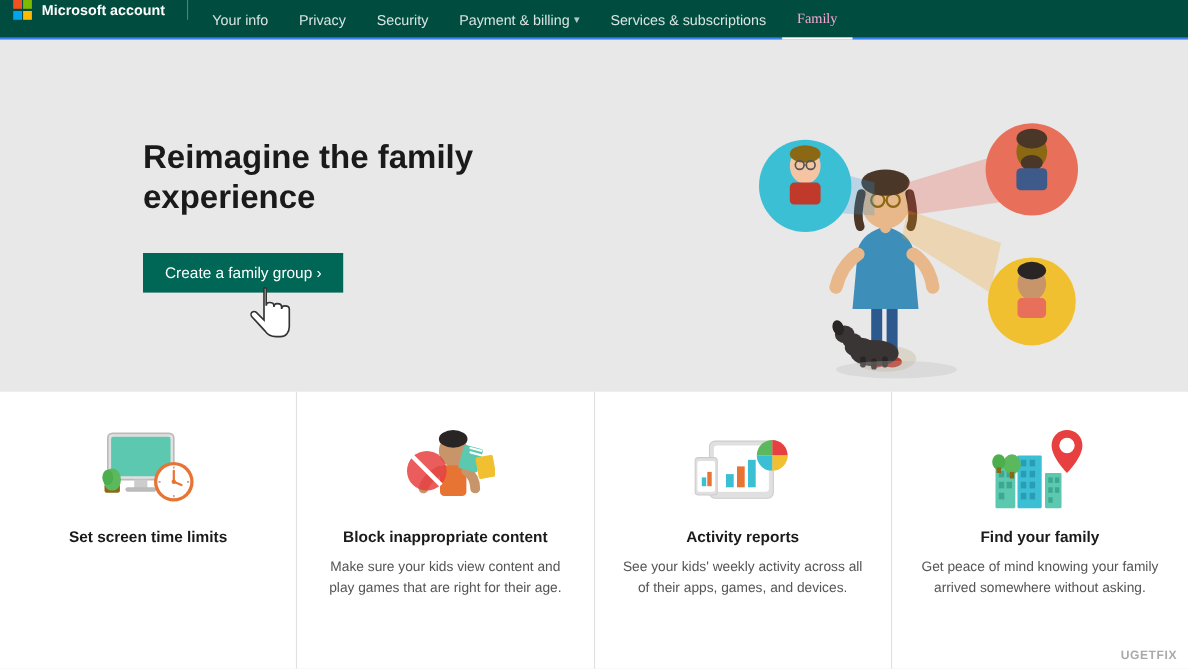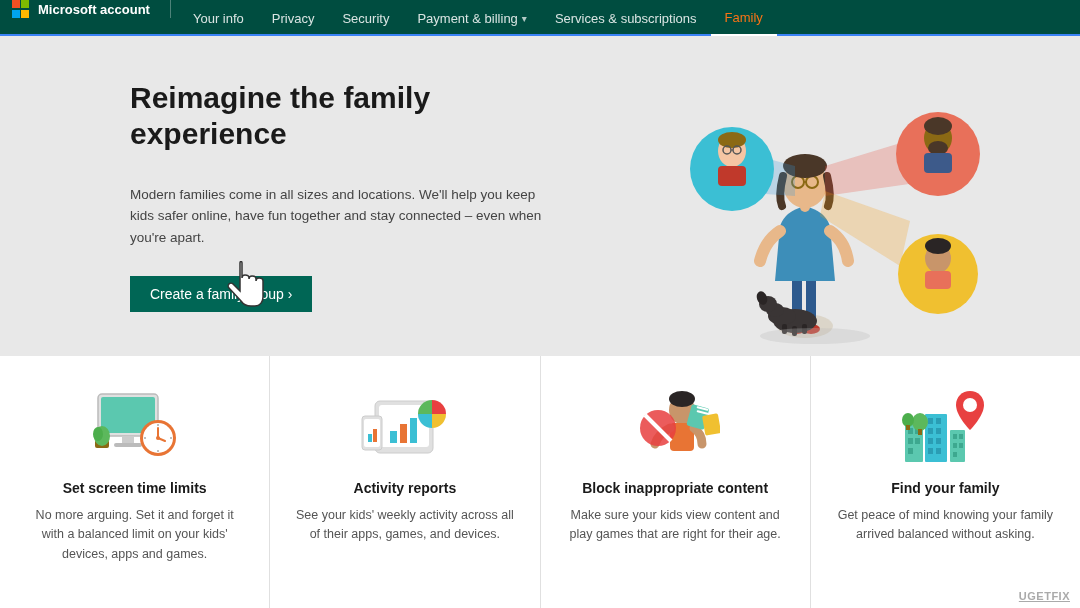--- a/index.html
+++ b/index.html
@@ -56,22 +56,23 @@
       font-size: 13px;
       padding: 0 14px;
       height: 36px;
       display: flex;
       align-items: center;
       cursor: pointer;
       white-space: nowrap;
       text-decoration: none;
     }
     .nav-link.active {
-      color: #f97316;
+      color: #f9a8d4;
       border-bottom: 2px solid white;
+      font-family: Liberation Serif, serif;
     }
     .nav-link-payment {
       display: flex;
       align-items: center;
       gap: 4px;
     }
     .chevron-icon {
       font-size: 10px;
       color: rgba(255,255,255,0.7);
     }
@@ -182,21 +183,20 @@
 
     
     .watermark {
       position: fixed;
       bottom: 6px;
       right: 10px;
       font-size: 11px;
       font-weight: 700;
       color: #aaa;
       letter-spacing: 0.5px;
-      text-decoration: underline;
     }
   </style>
 </head>
 <body>
 
 <nav class="navbar">
   <div class="nav-logo">
     <div class="nav-logo-icon">
       <span></span>
         <span></span>
@@ -212,21 +212,20 @@
     <span>Payment &amp; billing</span>
     <span class="chevron-icon">▾</span>
   </a>
   <a class="nav-link">Services &amp; subscriptions</a>
   <a class="nav-link active">Family</a>
 </nav>
 
 <section class="hero">
   <div class="hero-content">
     <h1 class="hero-title">Reimagine the family experience</h1>
-    <p class="hero-subtitle">Modern families come in all sizes and locations. We'll help you keep kids safer online, have fun together and stay connected – even when you're apart.</p>
     <button class="hero-btn">Create a family group ›</button>
   </div>
 
   <div class="cursor-hand">
     <svg viewBox="0 0 40 48" fill="none" xmlns="http://www.w3.org/2000/svg">
       <path d="M15 2 C15 2 15 28 15 30 L8 23 C7 22 5 22 4 23 C3 24 3 26 4 27 L16 40 C18 43 22 45 26 45 L30 45 C35 45 38 41 38 36 L38 20 C38 18 36 17 34 17 C32 17 31 18 31 20 L31 18 C31 16 29 15 27 15 C25 15 24 16 24 18 L24 17 C24 15 22 14 20 14 C18 14 17 15 17 17 L17 2 C17 0 15 0 15 2 Z" fill="white" stroke="#333" stroke-width="1.5"></path>
     </svg>
   </div>
 
   <div class="hero-illustration">
@@ -328,21 +327,44 @@
         <line x1="68" y1="64" x2="68" y2="66" stroke="#aaa" stroke-width="1.5"></line>
         <line x1="54" y1="52" x2="56" y2="52" stroke="#aaa" stroke-width="1.5"></line>
         <line x1="80" y1="52" x2="82" y2="52" stroke="#aaa" stroke-width="1.5"></line>
 
         <rect x="5" y="54" width="14" height="8" rx="2" fill="#8B6914"></rect>
         <ellipse cx="12" cy="50" rx="8" ry="10" fill="#5cb85c"></ellipse>
         <ellipse cx="8" cy="48" rx="5" ry="7" fill="#4cae4c"></ellipse>
       </svg>
     </div>
     <div class="feature-title">Set screen time limits</div>
-    <div class="feature-desc">No more arguing. Set it and forget it with a balanced limit on your kids' devices, apps and games.</div>
+  </div>
+
+  <div class="feature-item">
+    <div class="feature-icon">
+      <svg viewBox="0 0 90 80" xmlns="http://www.w3.org/2000/svg">
+
+        <ellipse cx="52" cy="24" rx="13" ry="14" fill="#c8956a"></ellipse>
+        <ellipse cx="52" cy="13" rx="13" ry="8" fill="#2a2525"></ellipse>
+        <rect x="40" y="37" width="24" height="28" rx="4" fill="#e87434"></rect>
+
+        <path d="M40 42 Q28 48 25 58" stroke="#c8956a" stroke-width="9" stroke-linecap="round" fill="none"></path>
+        <path d="M64 42 Q72 48 72 58" stroke="#c8956a" stroke-width="9" stroke-linecap="round" fill="none"></path>
+
+        <circle cx="28" cy="42" r="18" fill="#e84040" opacity="0.85"></circle>
+        <line x1="15" y1="29" x2="41" y2="55" stroke="white" stroke-width="4"></line>
+
+        <rect x="62" y="18" width="18" height="22" rx="2" fill="#5bc8af" transform="rotate(15 62 18)"></rect>
+        <rect x="67" y="20" width="12" height="2" rx="1" fill="white" transform="rotate(15 67 20)"></rect>
+        <rect x="67" y="24" width="12" height="2" rx="1" fill="white" transform="rotate(15 67 24)"></rect>
+        <rect x="72" y="30" width="16" height="20" rx="2" fill="#f0c030" transform="rotate(-10 72 30)"></rect>
+      </svg>
+    </div>
+    <div class="feature-title">Block inappropriate content</div>
+    <div class="feature-desc">Make sure your kids view content and play games that are right for their age.</div>
   </div>
 
   <div class="feature-item">
     <div class="feature-icon">
       <svg viewBox="0 0 90 80" xmlns="http://www.w3.org/2000/svg">
 
         <rect x="15" y="15" width="58" height="52" rx="5" fill="#e0e0e0" stroke="#ccc" stroke-width="1"></rect>
         <rect x="19" y="19" width="50" height="42" rx="3" fill="white"></rect>
 
         <rect x="30" y="45" width="7" height="12" fill="#3bbfd4"></rect>
@@ -356,44 +378,20 @@
         <path d="M72 28 L58 28 A14 14 0 0 1 72 14 Z" fill="#5cb85c"></path>
 
         <rect x="2" y="30" width="20" height="34" rx="3" fill="#e0e0e0" stroke="#ccc" stroke-width="1"></rect>
         <rect x="4" y="33" width="16" height="28" rx="2" fill="white"></rect>
         <rect x="8" y="48" width="4" height="8" fill="#3bbfd4"></rect>
         <rect x="13" y="43" width="4" height="13" fill="#e87434"></rect>
       </svg>
     </div>
     <div class="feature-title">Activity reports</div>
     <div class="feature-desc">See your kids' weekly activity across all of their apps, games, and devices.</div>
-  </div>
-
-  <div class="feature-item">
-    <div class="feature-icon">
-      <svg viewBox="0 0 90 80" xmlns="http://www.w3.org/2000/svg">
-
-        <ellipse cx="52" cy="24" rx="13" ry="14" fill="#c8956a"></ellipse>
-        <ellipse cx="52" cy="13" rx="13" ry="8" fill="#2a2525"></ellipse>
-        <rect x="40" y="37" width="24" height="28" rx="4" fill="#e87434"></rect>
-
-        <path d="M40 42 Q28 48 25 58" stroke="#c8956a" stroke-width="9" stroke-linecap="round" fill="none"></path>
-        <path d="M64 42 Q72 48 72 58" stroke="#c8956a" stroke-width="9" stroke-linecap="round" fill="none"></path>
-
-        <circle cx="28" cy="42" r="18" fill="#e84040" opacity="0.85"></circle>
-        <line x1="15" y1="29" x2="41" y2="55" stroke="white" stroke-width="4"></line>
-
-        <rect x="62" y="18" width="18" height="22" rx="2" fill="#5bc8af" transform="rotate(15 62 18)"></rect>
-        <rect x="67" y="20" width="12" height="2" rx="1" fill="white" transform="rotate(15 67 20)"></rect>
-        <rect x="67" y="24" width="12" height="2" rx="1" fill="white" transform="rotate(15 67 24)"></rect>
-        <rect x="72" y="30" width="16" height="20" rx="2" fill="#f0c030" transform="rotate(-10 72 30)"></rect>
-      </svg>
-    </div>
-    <div class="feature-title">Block inappropriate content</div>
-    <div class="feature-desc">Make sure your kids view content and play games that are right for their age.</div>
   </div>
 
   <div class="feature-item">
     <div class="feature-icon">
       <svg viewBox="0 0 90 80" xmlns="http://www.w3.org/2000/svg">
 
         <rect x="5" y="38" width="18" height="38" rx="1" fill="#5bc8af"></rect>
         <rect x="8" y="42" width="5" height="6" fill="#3da88f"></rect>
         <rect x="15" y="42" width="5" height="6" fill="#3da88f"></rect>
         <rect x="8" y="52" width="5" height="6" fill="#3da88f"></rect>
@@ -420,18 +418,18 @@
         <path d="M70 5 C62 5 56 11 56 19 C56 30 70 44 70 44 C70 44 84 30 84 19 C84 11 78 5 70 5 Z" fill="#e84040"></path>
         <circle cx="70" cy="19" r="7" fill="white"></circle>
 
         <ellipse cx="20" cy="36" rx="8" ry="9" fill="#5cb85c"></ellipse>
         <rect x="18" y="43" width="4" height="6" fill="#8B6914"></rect>
         <ellipse cx="8" cy="34" rx="6" ry="7" fill="#4cae4c"></ellipse>
         <rect x="6" y="39" width="4" height="5" fill="#8B6914"></rect>
       </svg>
     </div>
     <div class="feature-title">Find your family</div>
-    <div class="feature-desc">Get peace of mind knowing your family arrived balanced without asking.</div>
+    <div class="feature-desc">Get peace of mind knowing your family arrived somewhere without asking.</div>
   </div>
 
 </section>
 
 <div class="watermark">UGETFIX</div>
 
 </body></html>

